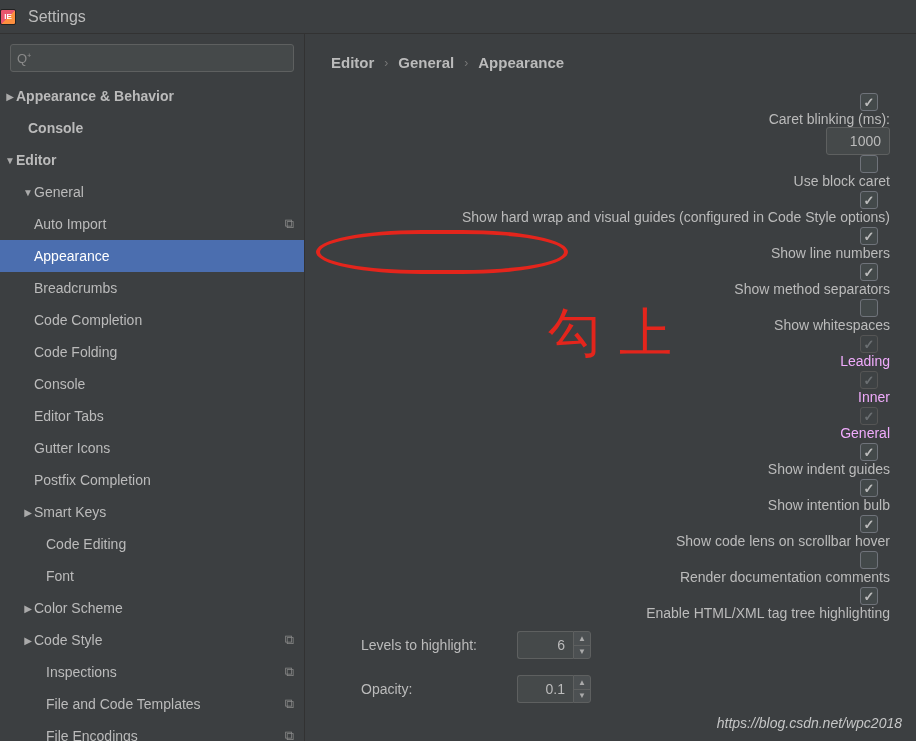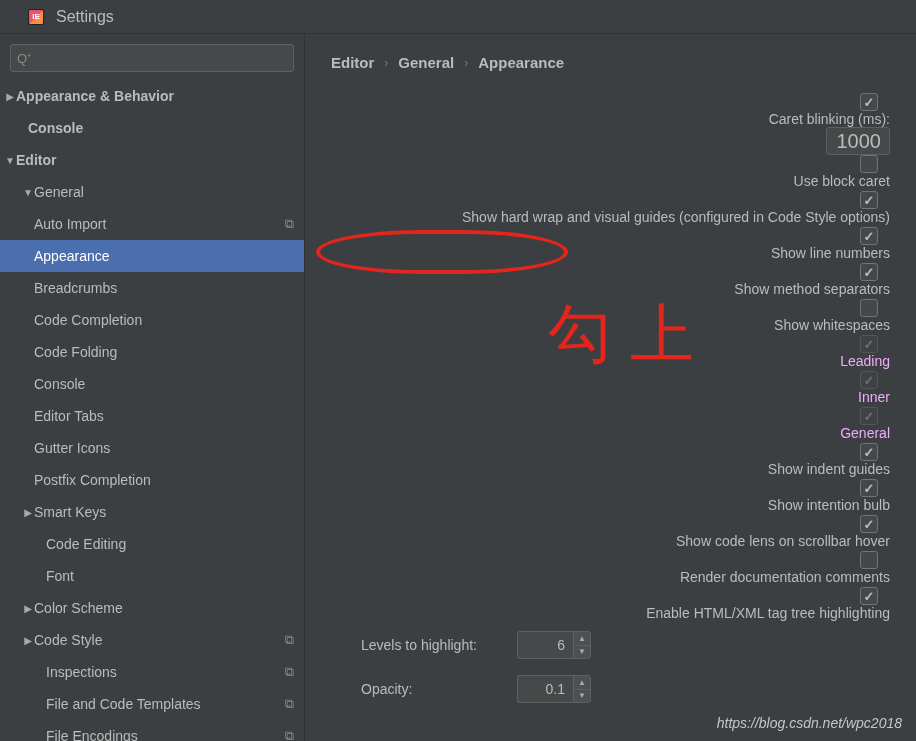--- a/index.html
+++ b/index.html
@@ -10,21 +10,21 @@
       font-size: 14px;
       width: 916px;
       height: 741px;
       overflow: hidden;
       position: relative;
     }
     .titlebar {
       height: 34px;
       display: flex;
       align-items: center;
-      padding-left: 28px;
+      padding-left: 0;
       background: #3c3f41;
       border-bottom: 1px solid #323232;
     }
     .titlebar-icon {
       width: 16px; height: 16px;
       background: linear-gradient(135deg, #e9556d 0 50%, #fd8f3f 50% 100%);
       border: 1px solid #222;
       border-radius: 2px;
       margin-right: 12px;
       display: inline-flex;
@@ -155,21 +155,21 @@
     .checkbox.disabled.checked::after { color: #6b6f72; }
     .opt-label { color: #bbbbbb; }
     .opt-label.disabled { color: #f0abfc; }
     .num-input {
       background: #45494a;
       border: 1px solid #5e6060;
       color: #bbbbbb;
       height: 28px;
       padding: 0 8px;
       border-radius: 3px;
-      font-size: 20px;
+      font-size: 14px;
       text-align: right;
       width: 64px;
       margin-left: 10px;
     }
     .spinner {
       display: inline-flex;
       align-items: stretch;
       margin-left: 14px;
     }
     .spinner input {
@@ -222,23 +222,23 @@
       position: absolute;
       pointer-events: none;
     }
     .circle-annot {
       left: 316px; top: 230px;
       width: 252px; height: 44px;
       border: 4px solid #e4251c;
       border-radius: 50% / 60%;
     }
     .hand-text {
-      left: 548px; top: 291px;
+      left: 548px; top: 298px;
       color: #e4251c;
-      font-size: 64px;
+      font-size: 53px;
       font-family: "KaiTi", "STKaiti", cursive;
       letter-spacing: 18px;
       font-weight: 400;
     }
   </style>
 </head>
 <body>
 
 <div class="titlebar">
   <span class="titlebar-icon">IE</span>

